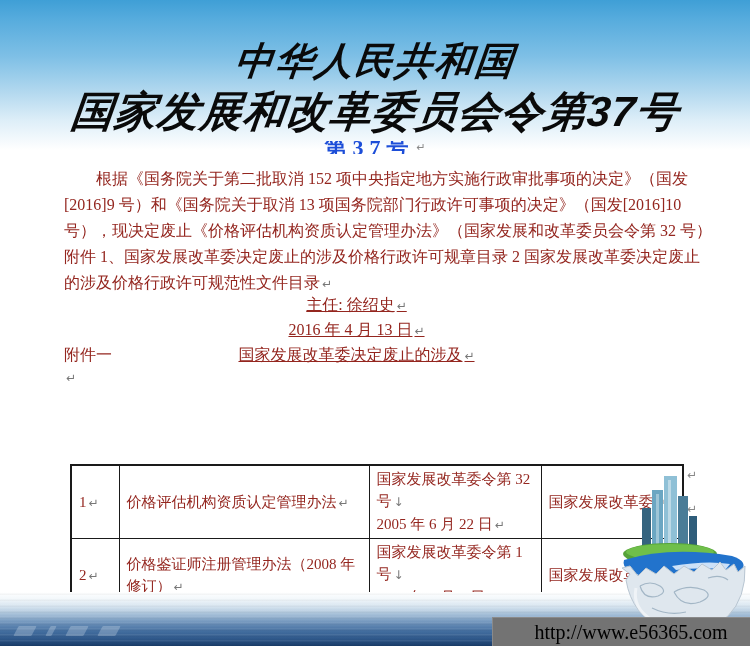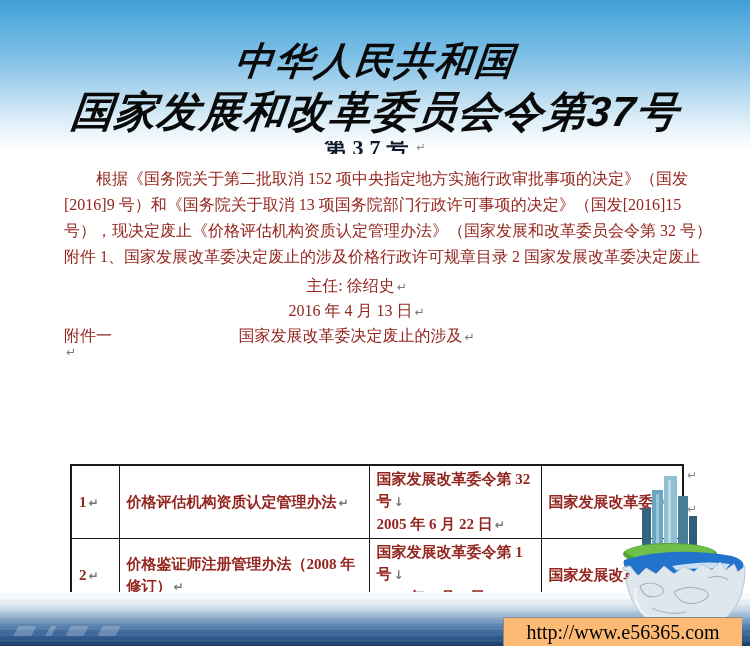--- a/index.html
+++ b/index.html
@@ -18,42 +18,42 @@
 
   
   .title-block{position:absolute;top:36px;left:0;width:750px;text-align:center;color:#0a0a0a;
     font-family:"Liberation Sans","DejaVu Sans",sans-serif;font-weight:bold;font-style:italic;}
   .title-line1{font-size:38px;line-height:50px;transform:skewX(-6deg);letter-spacing:2px;}
   .title-line2{font-size:42px;line-height:52px;transform:skewX(-6deg);letter-spacing:1px;}
 
   
   .clip-red{position:absolute;top:141px;left:0;width:750px;height:13px;overflow:visible;text-align:center;}
   .clip-red .clipwin{display:inline-block;height:13px;overflow:hidden;vertical-align:top;}
-  .clip-red .clipwin span{display:inline-block;font-size:22px;font-weight:bold;color:#0f172a;line-height:22px;margin-top:-11px;letter-spacing:6px;}
+  .clip-red .clipwin span{display:inline-block;font-size:22px;font-weight:bold;color:#1d4ed8;line-height:22px;margin-top:-11px;letter-spacing:6px;}
   .clip-red .mark{font-size:11px;color:#888;vertical-align:top;}
 
   
   .doc-text{position:absolute;top:166px;left:64px;width:640px;color:#94261f;font-size:16px;}
   .doc-text .pline{white-space:nowrap;line-height:26px;height:26px;}
   .doc-text .indent{text-indent:32px;}
   .mark{color:#777;font-size:12px;margin-left:2px;font-family:"DejaVu Sans",sans-serif;}
   .centered-block{width:585px;text-align:center;}
-  .centered-block .cline{line-height:31px;height:25px;position:relative;white-space:nowrap;}
+  .centered-block .cline{line-height:17px;height:25px;position:relative;white-space:nowrap;text-decoration:underline;}
   .attach-label{position:absolute;left:0;top:0;font-weight:normal;text-align:center;}
   .lone-mark{display:block;line-height:14px;height:14px;}
 
   
   .decree-table{
     position:absolute;top:464px;left:70px;width:612px;
     border-collapse:collapse;table-layout:fixed;
     color:#94261f;font-size:15px;
   }
   .decree-table td,.decree-table th{
     border:1px solid #1a1a1a;padding:2px 4px 2px 7px;text-align:left;vertical-align:middle;
-    font-weight:bold;overflow:hidden;
+    font-weight:normal;overflow:hidden;
   }
   .decree-table{border:2px solid #1a1a1a;}
   .decree-table .hrow th{height:24px;font-weight:bold;}
   .decree-table .r1 td{height:48px;}
   .decree-table .r2 td{height:52px;}
   .doccell{line-height:22px;}
 
   .table-side-marks span{position:absolute;left:687px;color:#888;font-size:12px;font-family:"DejaVu Sans",sans-serif;}
 
   
@@ -67,23 +67,23 @@
   }
   .watermarks{position:absolute;left:16px;bottom:6px;height:14px;display:flex;gap:14px;opacity:0.28;}
   .watermarks i{display:block;width:18px;height:10px;background:#dfe9f2;transform:skewX(-28deg);border-radius:1px;}
   .watermarks i.thin{width:6px;}
 
   
   .globe-wrap{position:absolute;right:-4px;bottom:10px;width:142px;height:168px;}
 
   
   .url-box{
-    position:absolute;right:8px;bottom:0;width:238px;height:28px;
-    background:#fdba74;border-top:1px solid #8a8a8a;border-left:1px solid #8a8a8a;
-    display:flex;align-items:center;justify-content:center;
+    position:absolute;right:0;bottom:0;width:238px;height:28px;
+    background:#737373;border-top:1px solid #8a8a8a;border-left:1px solid #8a8a8a;
+    display:flex;align-items:center;justify-content:center;padding-left:19px;
   }
   .url-box span{font-size:20px;color:#000;font-family:"Liberation Serif","DejaVu Serif",serif;}
 </style>
 </head>
 <body>
 
 <div class="stage">
 
   <div class="sky"></div>
 
@@ -91,23 +91,24 @@
     <div class="title-line1">中华人民共和国</div>
     <div class="title-line2">国家发展和改革委员会令第37号</div>
   </div>
 
   <div class="clip-red">
     <span class="clipwin"><span>第37号</span></span><span class="mark">↵</span>
   </div>
 
   <div class="doc-text">
     <div class="pline indent"><span>根据《国务院关于第二批取消 152 项中央指定地方实施行政审批事项的决定》（国发</span></div>
-    <div class="pline"><span>[2016]9 号）和《国务院关于取消 13 项国务院部门行政许可事项的决定》（国发[2016]15</span></div>
+    <div class="pline"><span>[2016]9 号）和《国务院关于取消 13 项国务院部门行政许可事项的决定》（国发[2016]10</span></div>
     <div class="pline"><span>号），现决定废止《价格评估机构资质认定管理办法》（国家发展和改革委员会令第 32 号）</span></div>
     <div class="pline"><span>附件 1、国家发展改革委决定废止的涉及价格行政许可规章目录 2 国家发展改革委决定废止</span></div>
+    <div class="pline"><span>的涉及价格行政许可规范性文件目录</span><span class="mark">↵</span></div>
 
     <div class="centered-block">
       <div class="cline"><span>主任: 徐绍史</span><span class="mark">↵</span></div>
       <div class="cline"><span>2016 年 4 月 13 日</span><span class="mark">↵</span></div>
       <div class="cline">
         <span class="attach-label">附件一</span>
         <span>国家发展改革委决定废止的涉及</span><span class="mark">↵</span>
       </div>
     </div>
 

